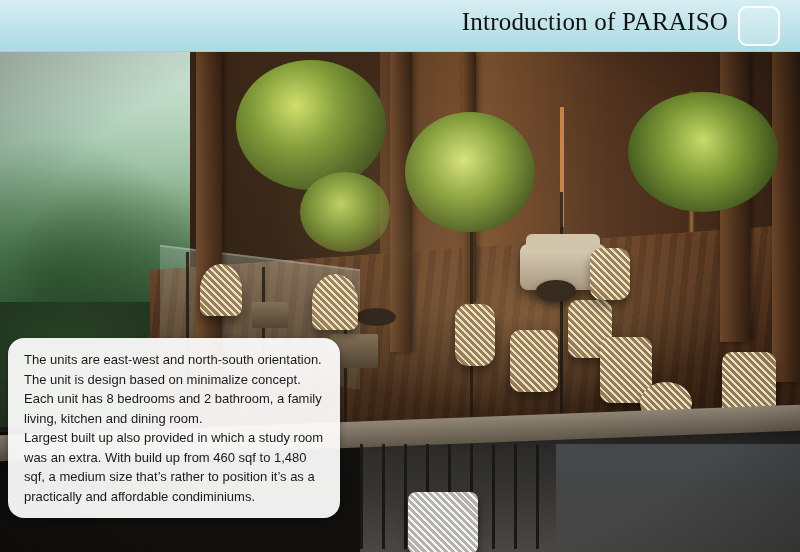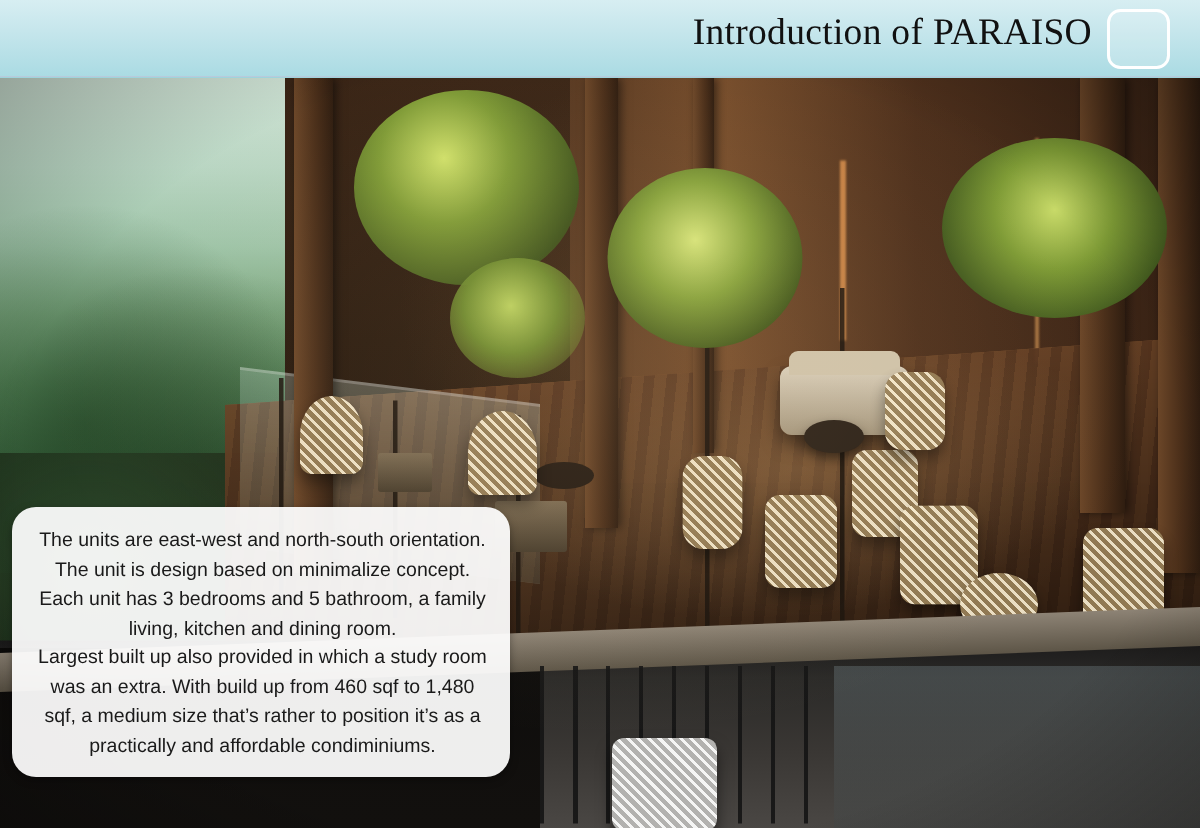--- a/index.html
+++ b/index.html
@@ -10,23 +10,22 @@
     height: 552px;
     overflow: hidden;
     background: #ffffff;
     font-family: "Liberation Sans", sans-serif;
   }
 
   .slide {
     position: relative;
     width: 800px;
     height: 552px;
-    background: #f9a8d4;
+    background: #737373;
     overflow: hidden;
-    text-align: center;
   }
 
   
   .header-band {
     position: absolute;
     left: 0; top: 0;
     width: 800px;
     height: 52px;
     background: linear-gradient(to bottom, #d7eef2 0%, #c6e6ec 40%, #aadbe3 100%);
     border-bottom: 1px solid #9fd3dc;
@@ -407,17 +406,17 @@
     <div class="lower-dark"></div>
     <div class="lower-slab"></div>
     <div class="lower-rail"></div>
     <div class="lower-glass"></div>
     <div class="lower-chair"></div>
 
     <div class="photo-vignette"></div>
   </div>
 
   <div class="caption">
-    <p>The units are east-west and north-south orientation. The unit is design based on minimalize concept. Each unit has 3 bedrooms and 5 bathroom, a family living, kitchen and dining room.</p>
+    <p>The units are east-west and north-south orientation. The unit is design based on minimalize concept. Each unit has 8 bedrooms and 2 bathroom, a family living, kitchen and dining room.</p>
     <p>Largest built up also provided in which a study room was an extra. With build up from 460 sqf to 1,480 sqf, a medium size that’s rather to position it’s as a practically and affordable condiminiums.</p>
   </div>
 
 </div>
 
 </body></html>

